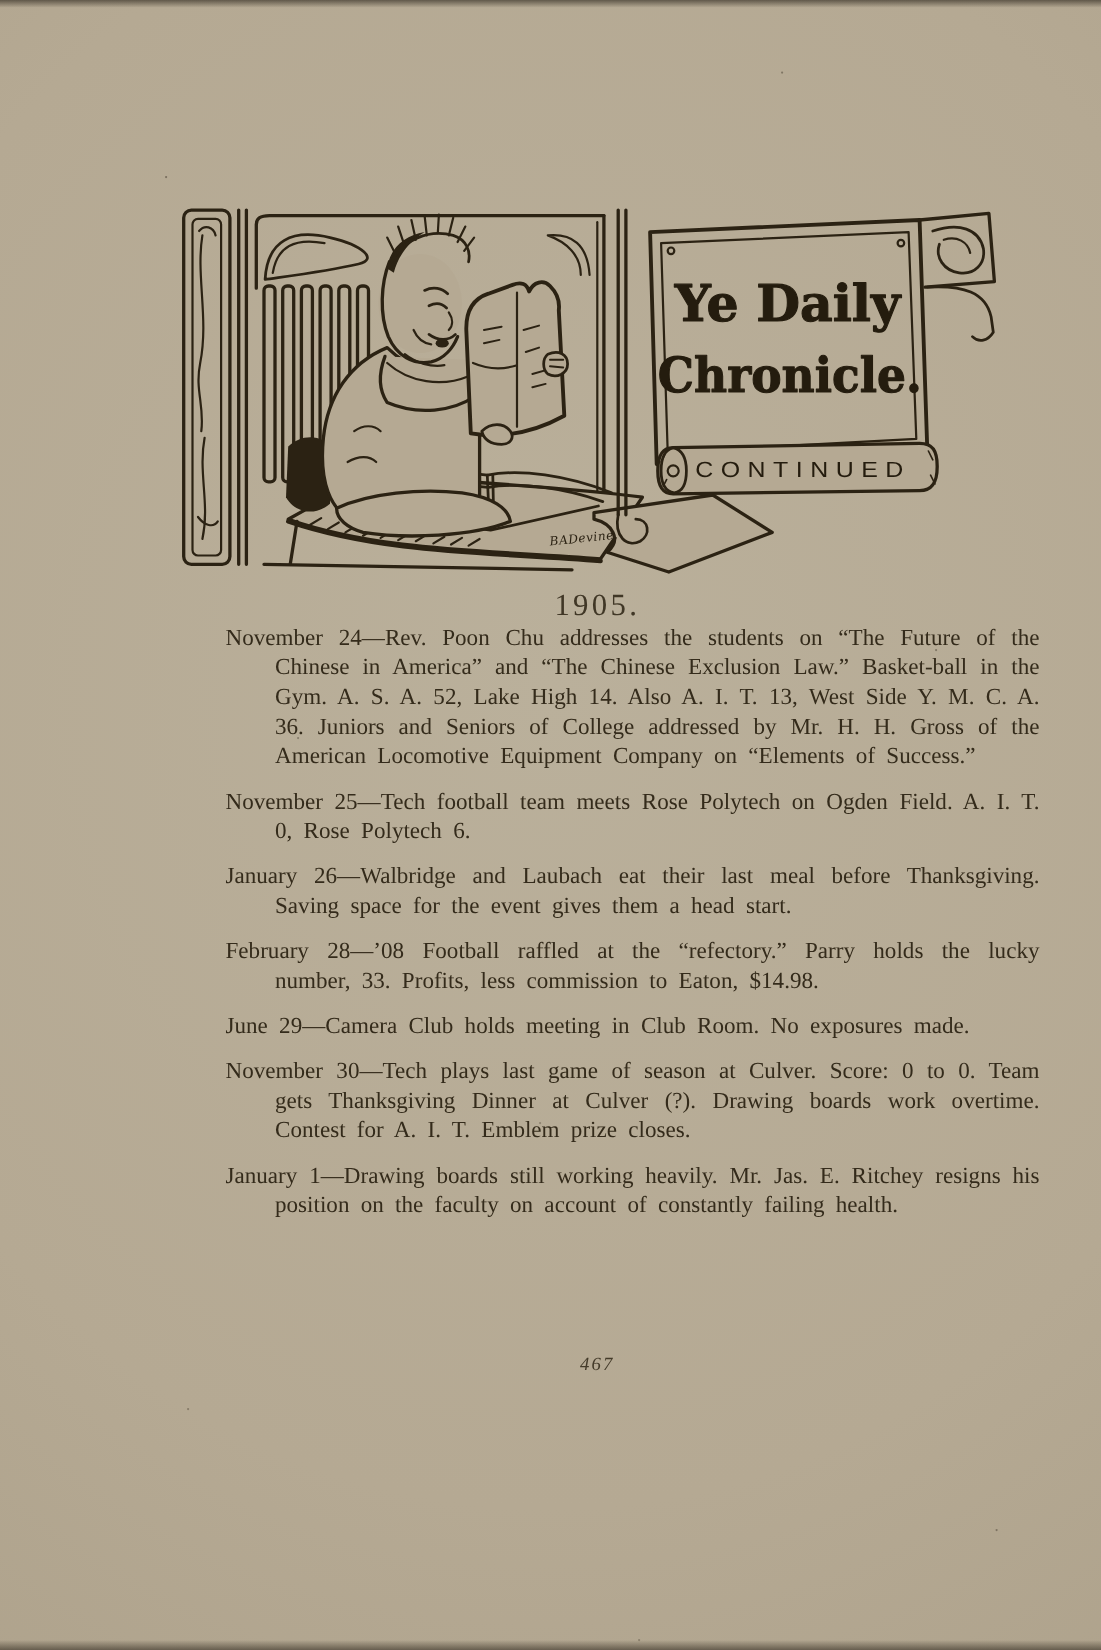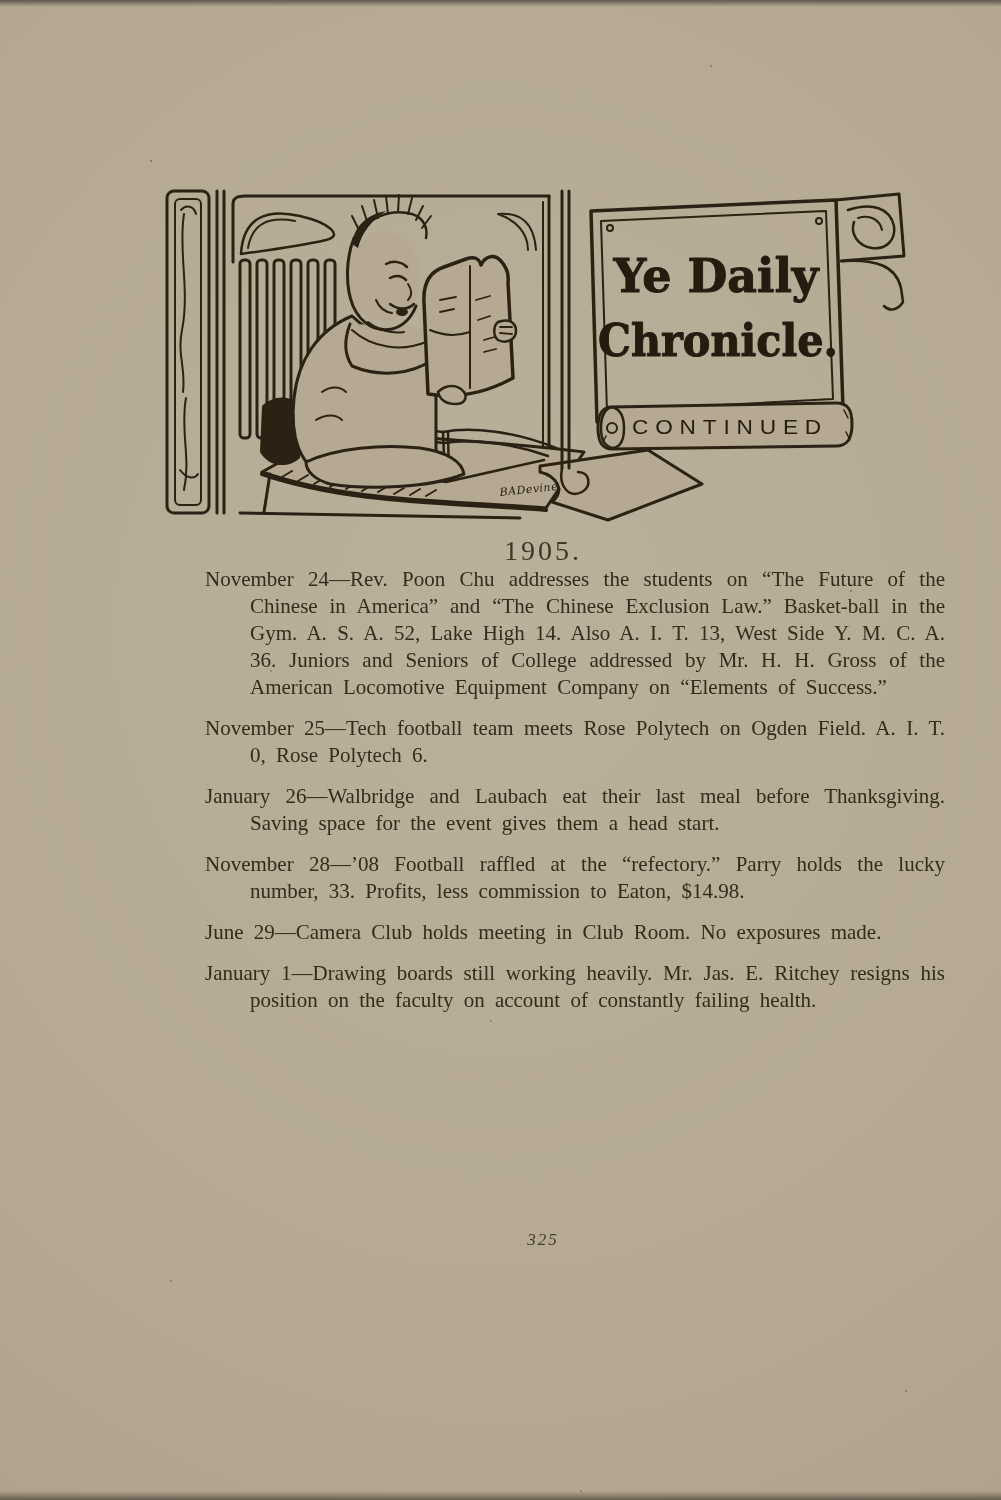--- a/index.html
+++ b/index.html
@@ -151,22 +151,23 @@
       </g>
     </g>
   </svg>
 
   <div class="year">1905.</div>
 
   <main class="entries">
     <p>November 24—Rev. Poon Chu addresses the students on “The Future of the Chinese in America” and “The Chinese Exclusion Law.”  Basket-ball in the Gym.  A. S. A. 52, Lake High 14.  Also A. I. T. 13, West Side Y. M. C. A. 36.  Juniors and Seniors of College addressed by Mr. H. H. Gross of the American Locomotive Equipment Company on “Elements of Success.”</p>
     <p>November 25—Tech football team meets Rose Polytech on Ogden Field.  A. I. T. 0, Rose Polytech 6.</p>
     <p>January 26—Walbridge and Laubach eat their last meal before Thanksgiving.  Saving space for the event gives them a head start.</p>
-    <p>November 28—’08 Football raffled at the “refectory.”  Parry holds the lucky number, 33.  Profits, less commission to Eaton, $14.98.</p>
+    <p>February 28—’08 Football raffled at the “refectory.”  Parry holds the lucky number, 33.  Profits, less commission to Eaton, $14.98.</p>
     <p>June 29—Camera Club holds meeting in Club Room.  No exposures made.</p>
+    <p>November 30—Tech plays last game of season at Culver.  Score:  0 to 0.  Team gets Thanksgiving Dinner at Culver (?).  Drawing boards work overtime.  Contest for A. I. T.  Emblem prize closes.</p>
     <p>January 1—Drawing boards still working heavily.  Mr. Jas. E. Ritchey resigns his position on the faculty on account of constantly failing health.</p>
   </main>
 
-  <div class="pagenum">325</div>
+  <div class="pagenum">467</div>
 
   <div class="edge top"></div>
   <div class="edge bottom"></div>
 </div>
 
 </body></html>

